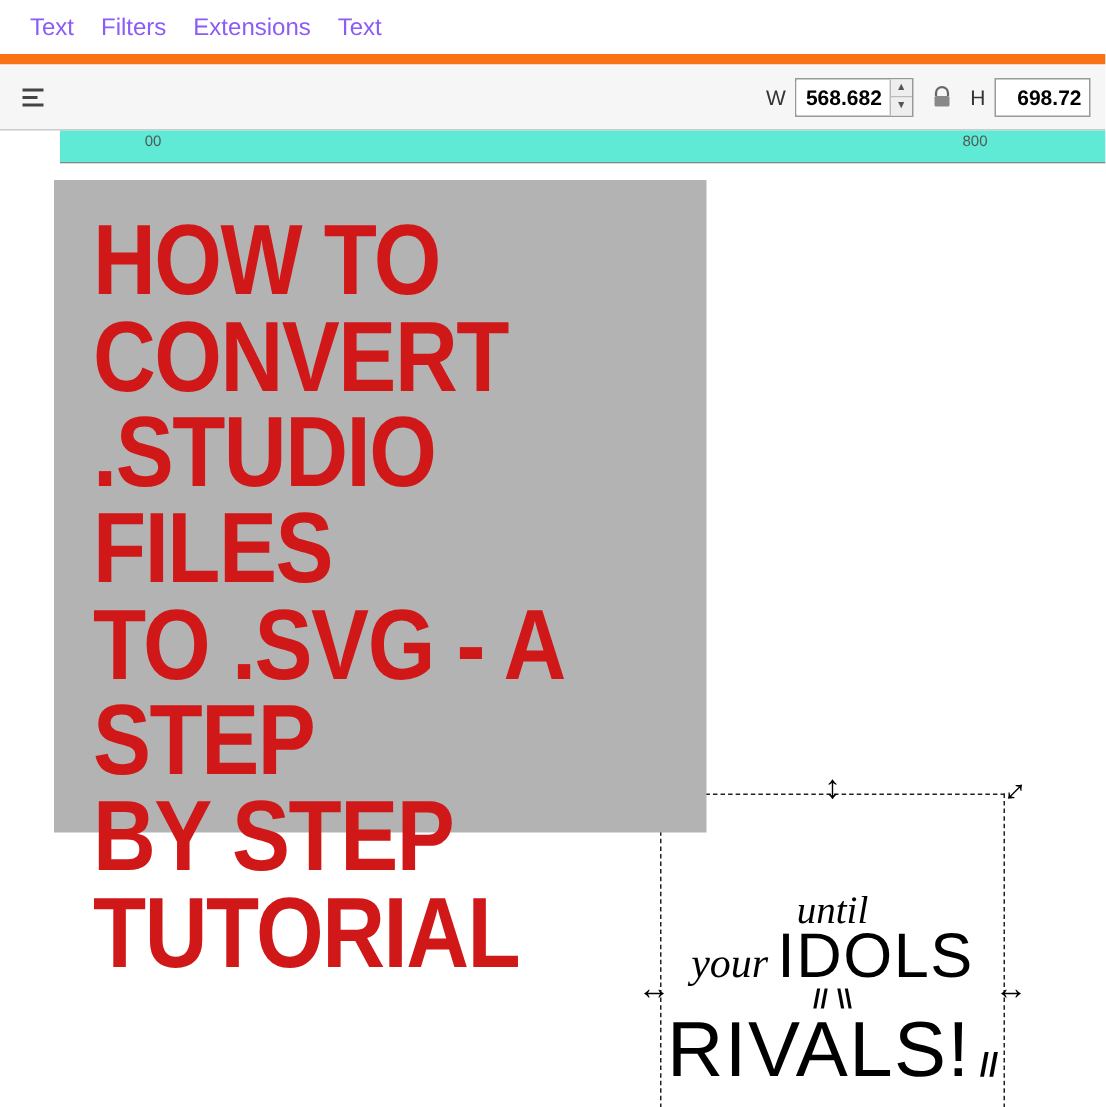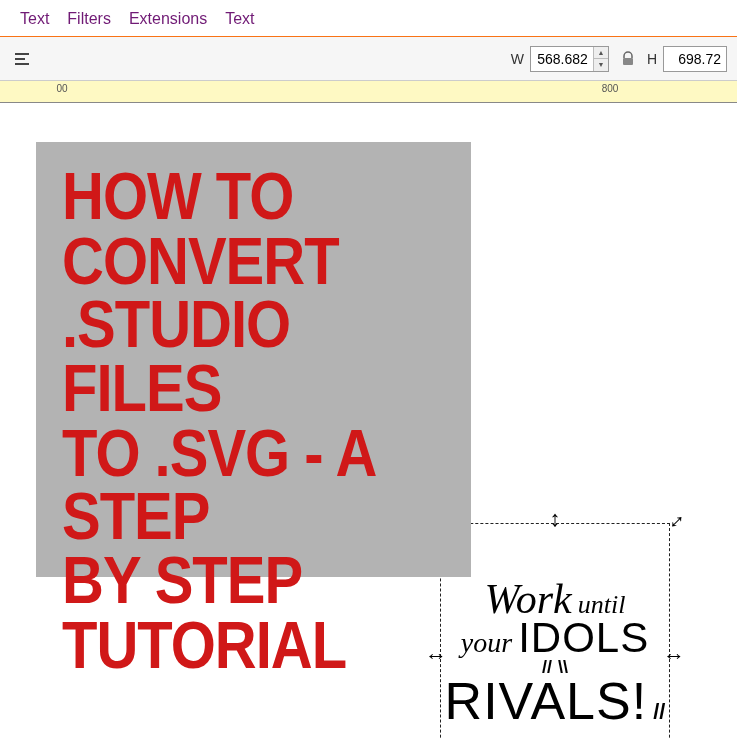--- a/index.html
+++ b/index.html
@@ -13,22 +13,22 @@
       width: 737px;
       height: 738px;
       overflow: hidden;
       position: relative;
     }
     .menu-bar {
       display: flex;
       gap: 18px;
       padding: 10px 20px 8px;
       font-size: 16px;
-      color: #701a75;
-      border-bottom: 1px solid #f97316;
+      color: #8b5cf6;
+      border-bottom: 7px solid #f97316;
     }
     .menu-item {
       cursor: pointer;
     }
     .toolbar {
       display: flex;
       align-items: center;
       padding: 8px 10px;
       gap: 8px;
       border-bottom: 1px solid #ccc;
@@ -63,20 +63,21 @@
       background: white;
       height: 26px;
     }
     .spinner input {
       border: none;
       width: 62px;
       padding: 3px 5px;
       font-size: 14px;
       text-align: right;
       outline: none;
+      font-weight: bold;
     }
     .spinner-btns {
       display: flex;
       flex-direction: column;
       border-left: 1px solid #bbb;
     }
     .spinner-btn {
       width: 14px;
       height: 12px;
       font-size: 7px;
@@ -92,41 +93,42 @@
     .lock-icon {
       width: 22px;
       height: 22px;
       display: flex;
       align-items: center;
       justify-content: center;
       color: #666;
     }
     .ruler-h {
       height: 22px;
-      background: #fef9c3;
+      background: #5eead4;
       border-bottom: 1px solid #888;
       position: relative;
       font-size: 10px;
       color: #555;
       overflow: hidden;
+      margin-left: 40px;
     }
     .ruler-label {
       position: absolute;
       top: 2px;
       font-size: 10px;
       transform: translateX(-50%);
     }
     .canvas {
       position: relative;
       background: white;
       height: 620px;
     }
     .overlay-panel {
       position: absolute;
-      top: 39px;
+      top: 11px;
       left: 36px;
       width: 435px;
       height: 435px;
       background: #b3b3b3;
       padding: 22px 26px;
       display: flex;
       flex-direction: column;
       justify-content: flex-start;
       z-index: 10;
     }
@@ -252,21 +254,20 @@
 
   <div class="selection-box">
     <span class="handle-arrow" style="top:-14px;left:-14px;transform:rotate(-45deg)">↕</span>
     <span class="handle-arrow" style="top:-16px;left:50%;transform:translateX(-50%)">↕</span>
     <span class="handle-arrow" style="top:-14px;right:-14px;transform:rotate(45deg)">↕</span>
     <span class="handle-arrow" style="top:50%;left:-16px;transform:translateY(-50%)">↔</span>
     <span class="handle-arrow" style="top:50%;right:-16px;transform:translateY(-50%)">↔</span>
 
     <div class="quote-content">
       <div class="mixed-line">
-        <span class="quote-line script">Work</span>
         <span class="quote-line script" style="font-size:26px">until</span>
       </div>
       <div class="mixed-line">
         <span class="quote-line script" style="font-size:28px">your</span>
         <span class="quote-line block">IDOLS</span>
       </div>
       <div class="mixed-line">
         <span class="accent">//</span>
         <span class="accent">\\</span>
       </div>

